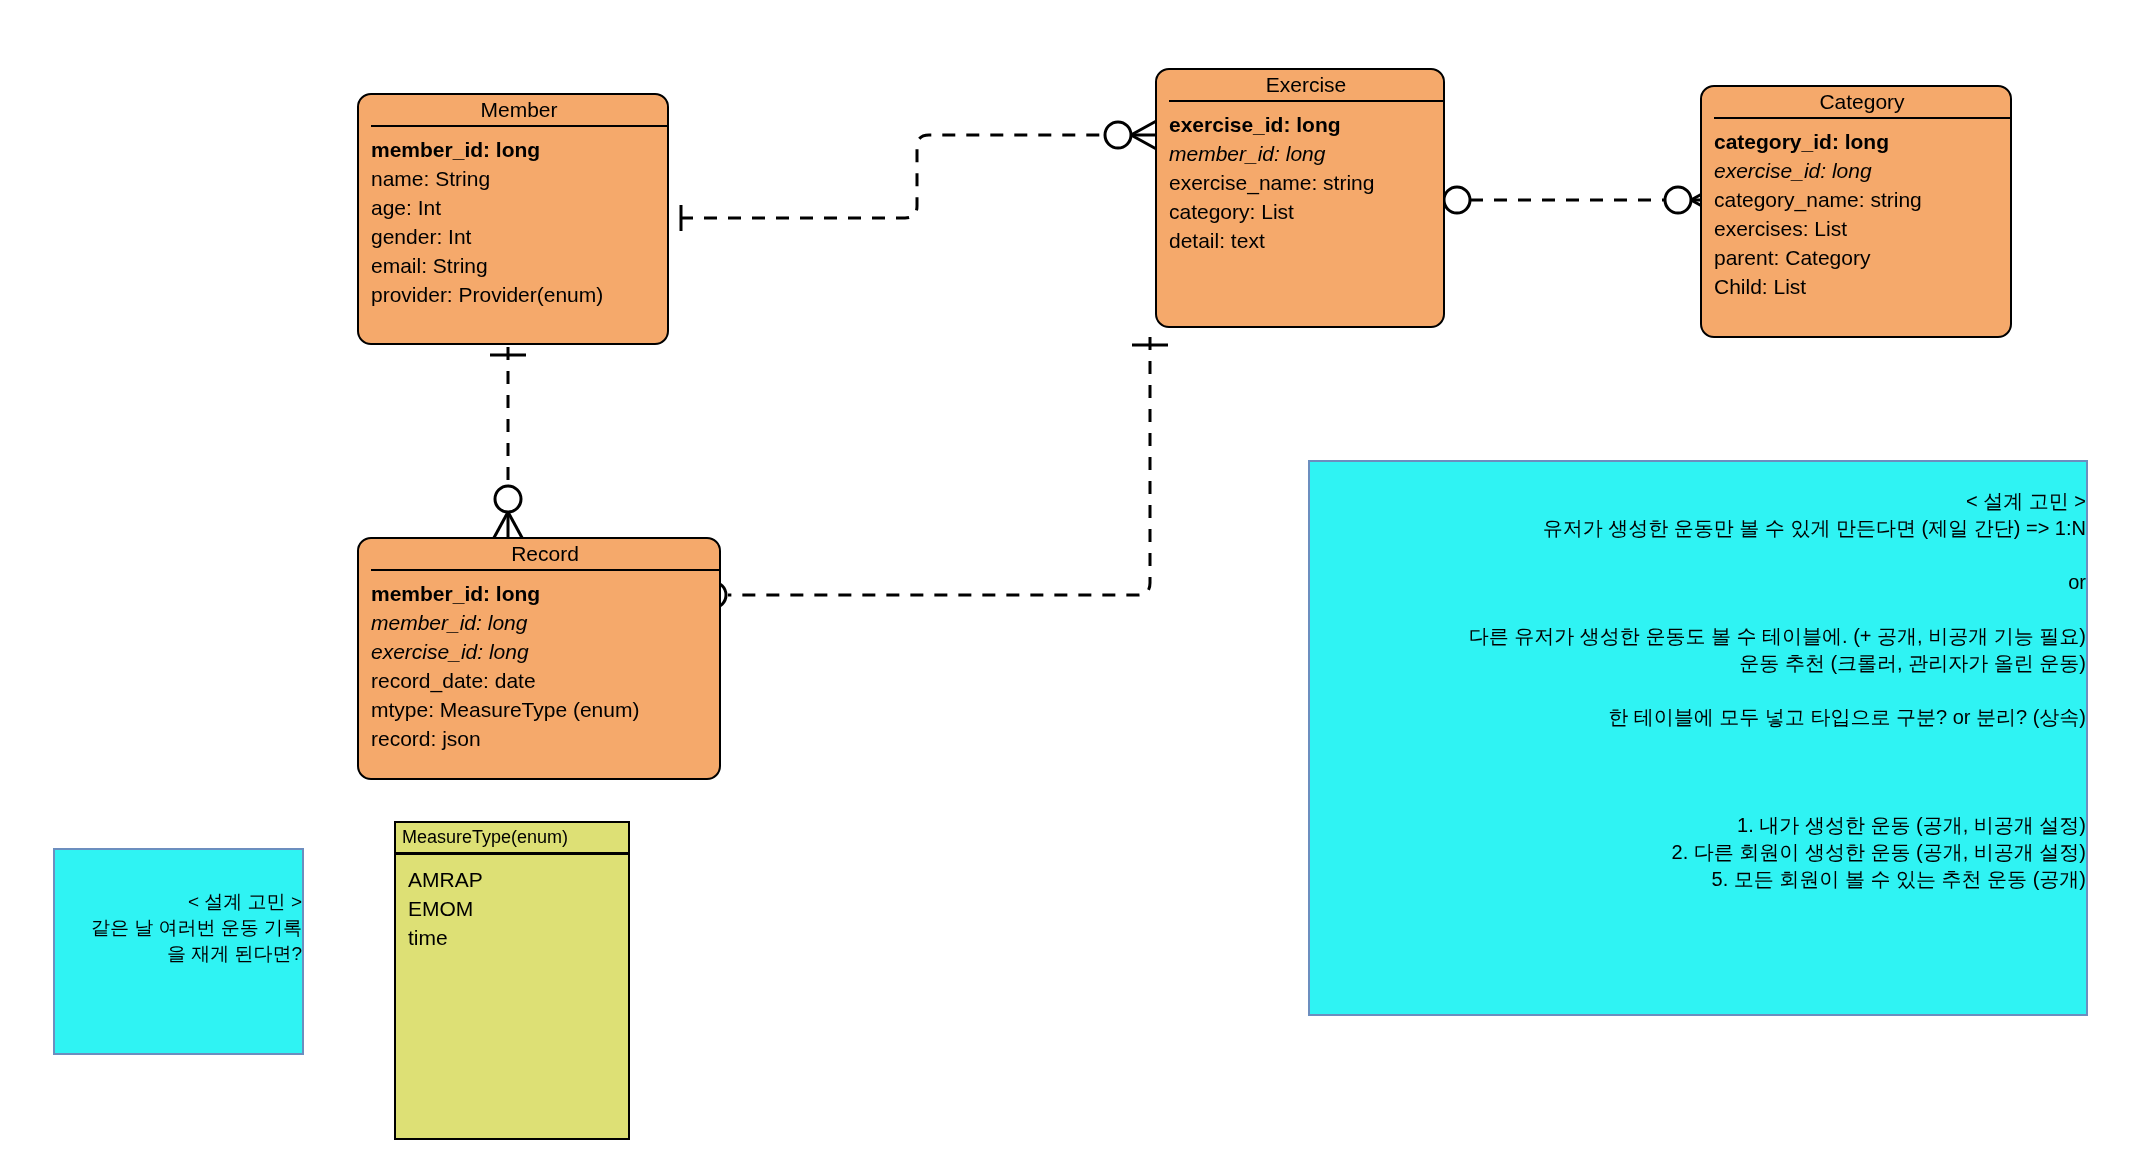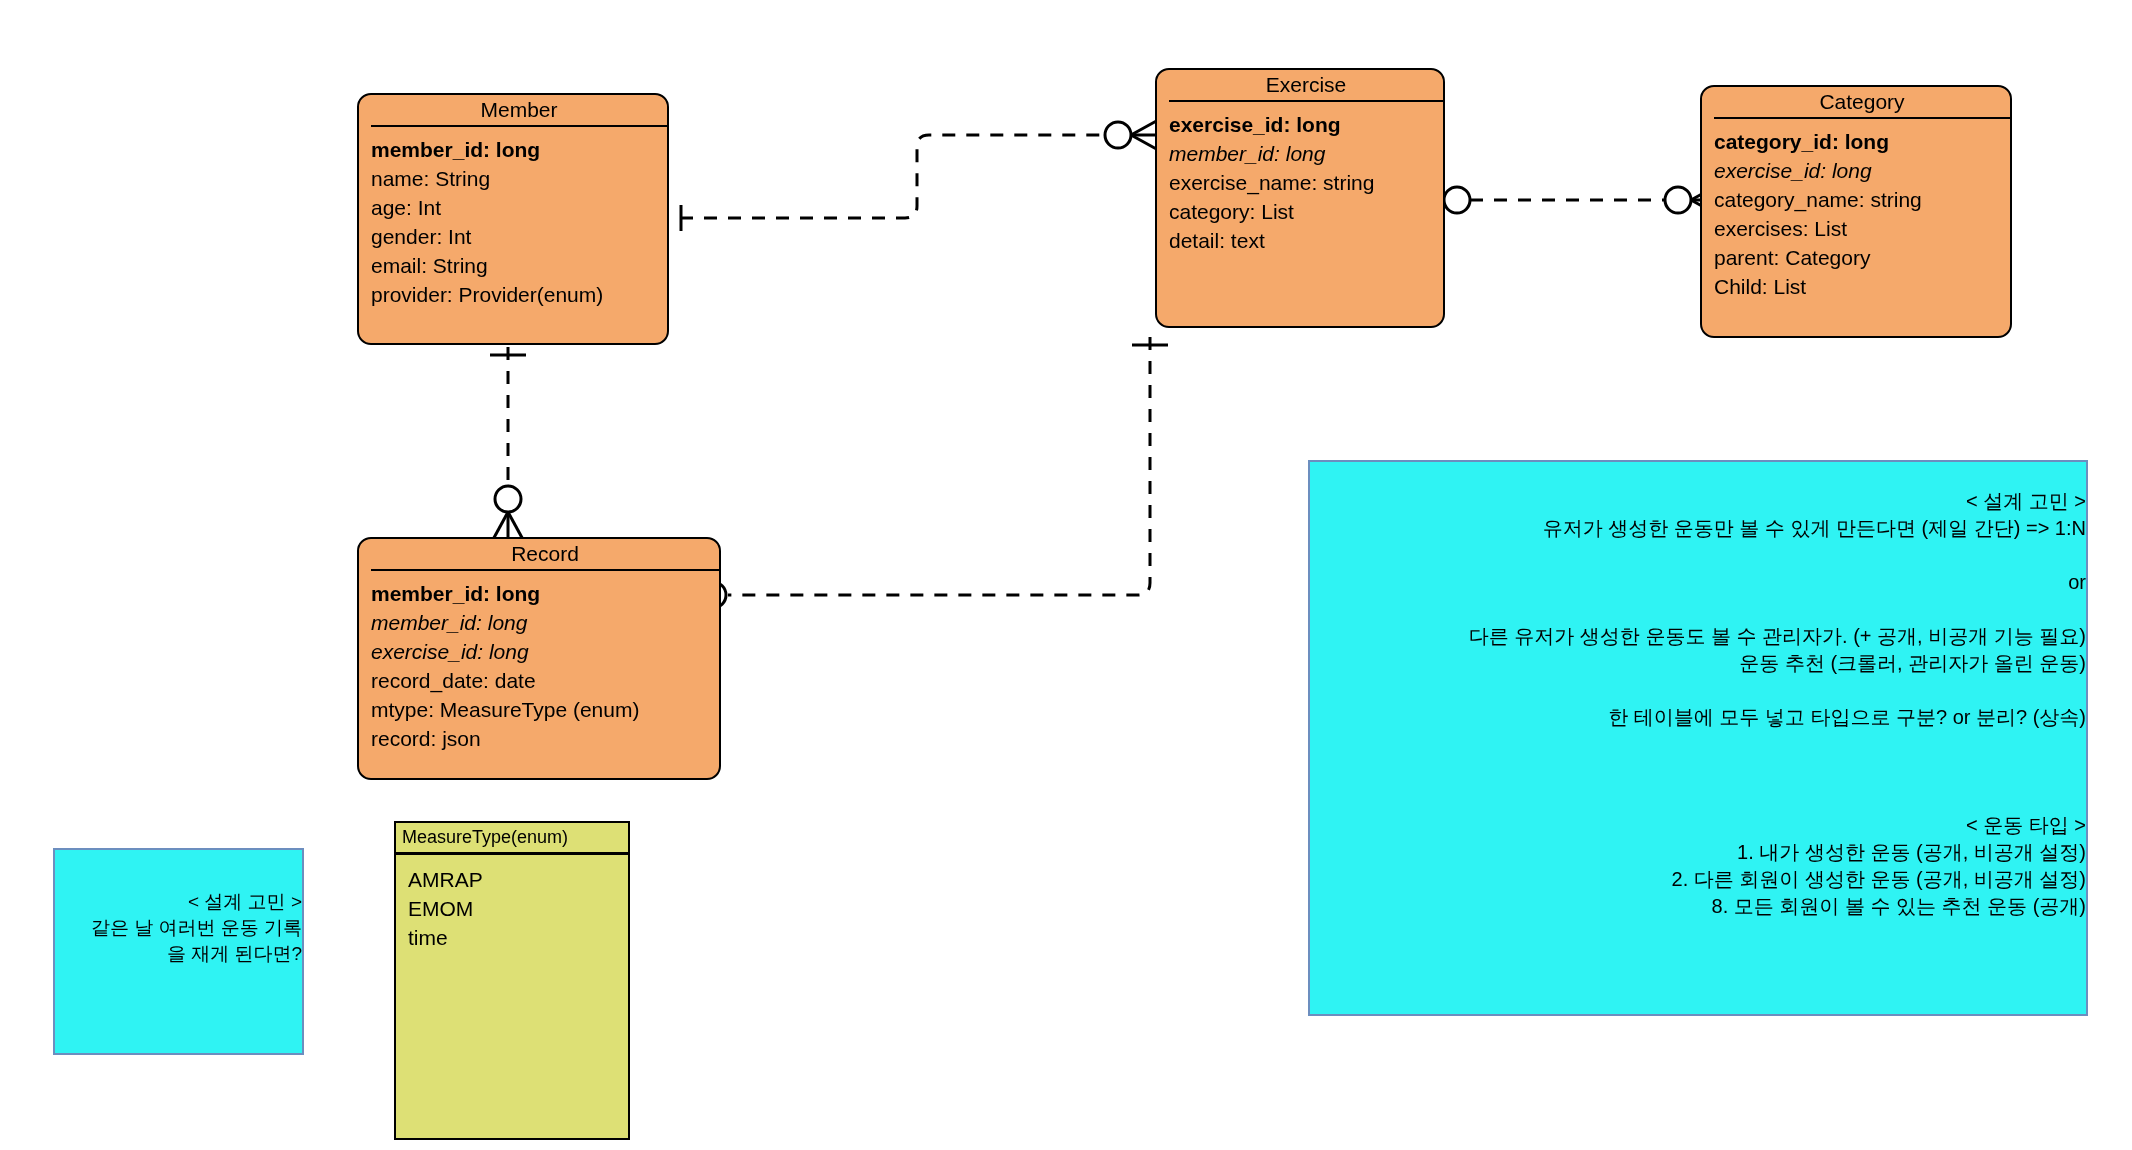--- a/index.html
+++ b/index.html
@@ -216,31 +216,30 @@
       <div class="enum-item">time</div>
     </div>
   </div>
 
   <div class="note" style="left:1308px; top:460px; width:780px; height:556px; padding-top:26px;">
     <div class="note-line">&lt; 설계 고민 &gt;</div>
     <div class="note-line">유저가 생성한 운동만 볼 수 있게 만든다면 (제일 간단) =&gt; 1:N</div>
     <div class="note-line blank"></div>
     <div class="note-line">or</div>
     <div class="note-line blank"></div>
-    <div class="note-line">다른 유저가 생성한 운동도 볼 수 관리자가. (+ 공개, 비공개 기능 필요)</div>
+    <div class="note-line">다른 유저가 생성한 운동도 볼 수 테이블에. (+ 공개, 비공개 기능 필요)</div>
     <div class="note-line">운동 추천 (크롤러, 관리자가 올린 운동)</div>
     <div class="note-line blank"></div>
     <div class="note-line">한 테이블에 모두 넣고 타입으로 구분? or 분리? (상속)</div>
     <div class="note-line blank"></div>
     <div class="note-line blank"></div>
     <div class="note-line blank"></div>
-    <div class="note-line">&lt; 운동 타입 &gt;</div>
     <div class="note-line">1. 내가 생성한 운동 (공개, 비공개 설정)</div>
     <div class="note-line">2. 다른 회원이 생성한 운동 (공개, 비공개 설정)</div>
-    <div class="note-line">8. 모든 회원이 볼 수 있는 추천 운동 (공개)</div>
+    <div class="note-line">5. 모든 회원이 볼 수 있는 추천 운동 (공개)</div>
   </div>
 
   <div class="note note-small" style="left:53px; top:848px; width:251px; height:207px; padding-top:39px;">
     <div class="note-line">&lt; 설계 고민 &gt;</div>
     <div class="note-line">같은 날 여러번 운동 기록</div>
     <div class="note-line">을 재게 된다면?</div>
   </div>
 
 </div>
 

